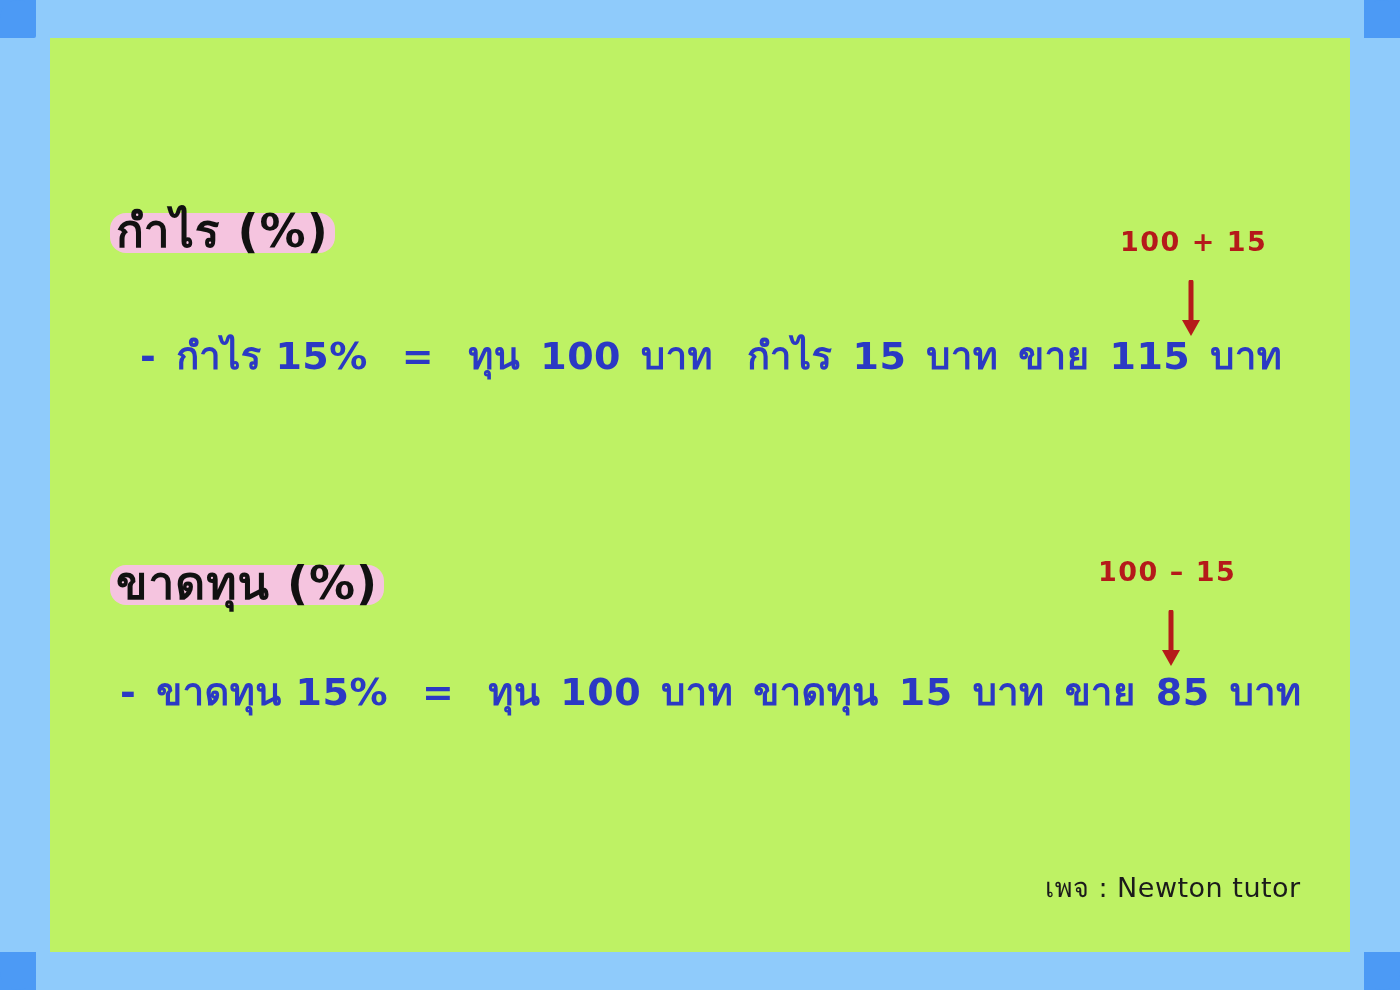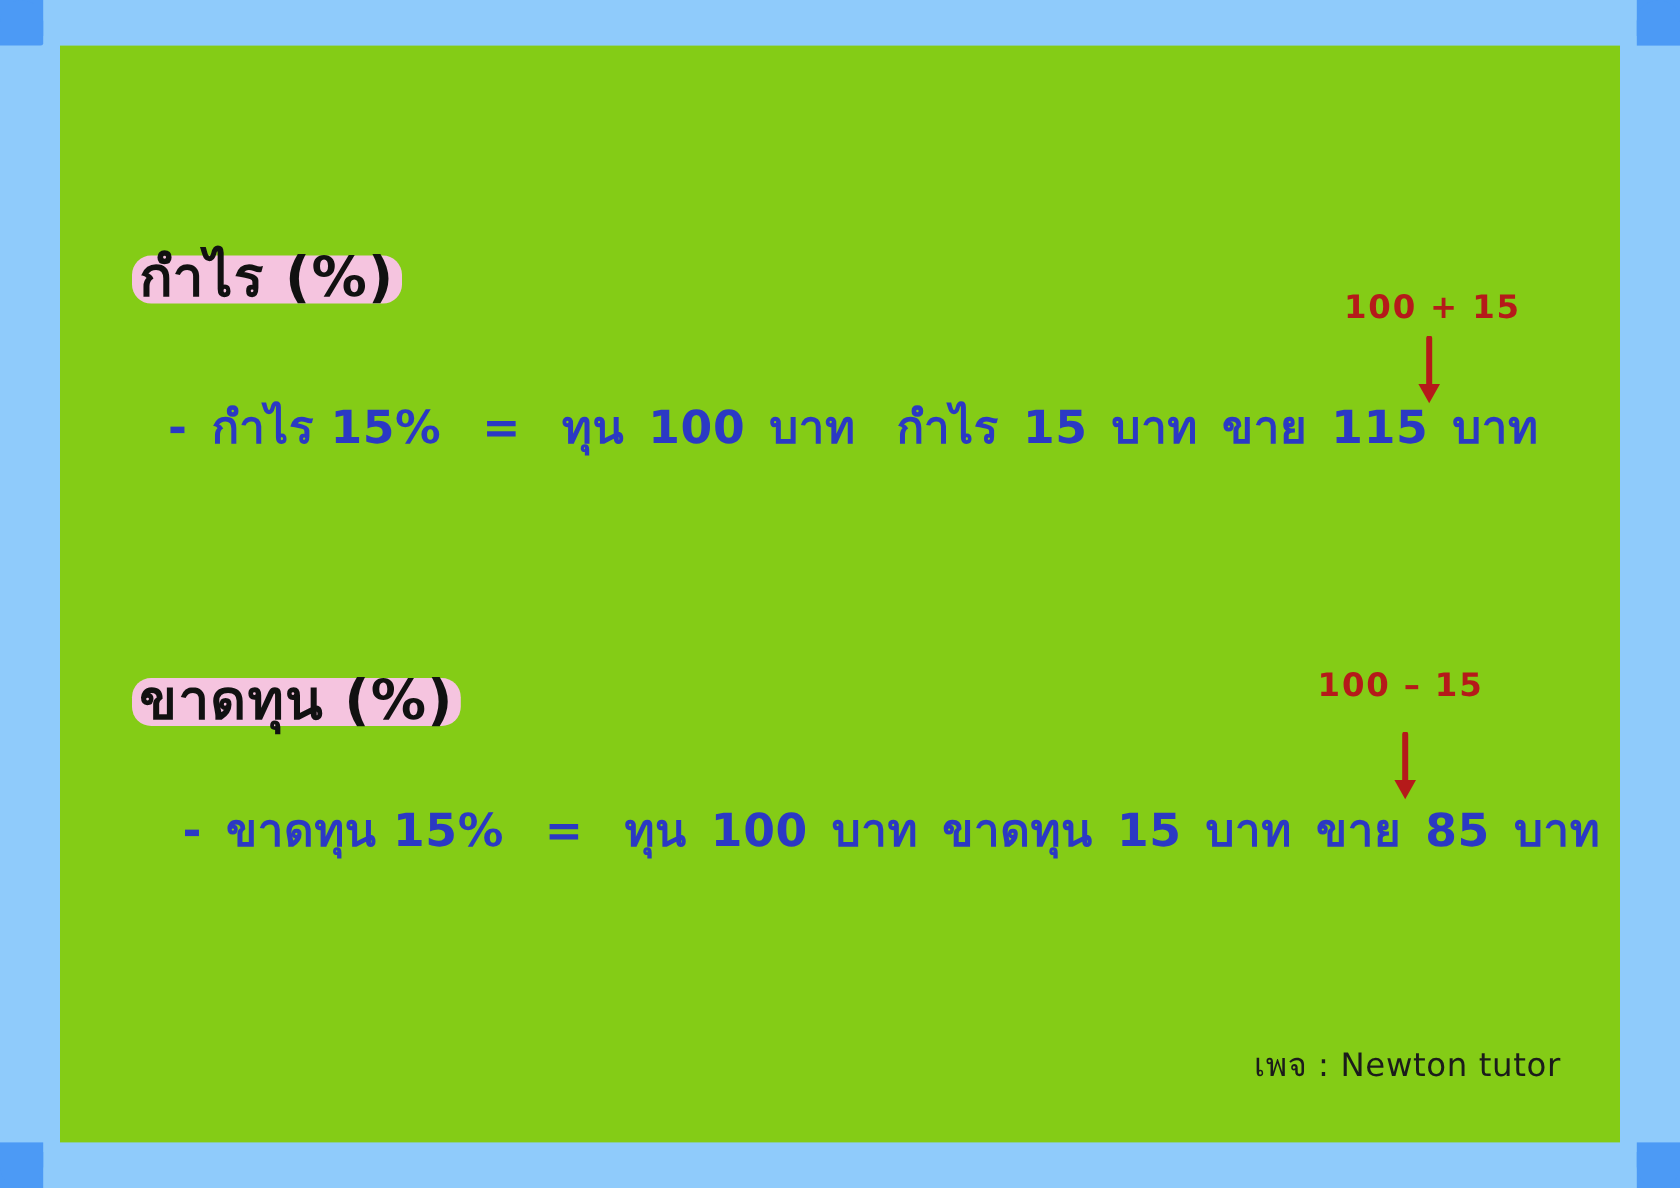--- a/index.html
+++ b/index.html
@@ -43,21 +43,21 @@
     background: #4C9AF5;
   }
 
   
   #paper {
     position: absolute;
     left: 50px;
     top: 38px;
     width: 1300px;
     height: 914px;
-    background: #84cc16;
+    background: #bef264;
   }
 
   
   .hand {
     font-family: "DejaVu Sans", sans-serif;
     white-space: nowrap;
   }
 
   .heading {
     position: absolute;
@@ -130,34 +130,34 @@
   <div id="paper">
 
     <div class="heading hand" style="left:60px; top:168px;">
       <span class="hl">กำไร (%)</span>
     </div>
 
     <div class="blue-line hand" style="left:90px; top:298px;text-align:right;">
       <span>-</span><span class="gap"></span><span>กำไร 15%</span><span class="gap2"></span><span>=</span><span class="gap2"></span><span>ทุน</span><span class="gap"></span><span>100</span><span class="gap"></span><span>บาท</span><span class="gap2"></span><span>กำไร</span><span class="gap"></span><span>15</span><span class="gap"></span><span>บาท</span><span class="gap"></span><span>ขาย</span><span class="gap"></span><span>115</span><span class="gap"></span><span>บาท</span>
     </div>
 
-    <div class="annot hand" style="left:1070px; top:188px;margin-top:15px;">100 + 15</div>
+    <div class="annot hand" style="left:1070px; top:188px;">100 + 15</div>
 
     <div class="arrow" style="left:1128px; top:242px;">
       <svg width="26" height="62" viewBox="0 0 26 62">
         <path d="M13 2 L13 44" stroke="#B51A1A" stroke-width="5" stroke-linecap="round" fill="none"></path>
         <path d="M4 40 L13 56 L22 40 Z" fill="#B51A1A"></path>
       </svg>
     </div>
 
     <div class="heading hand" style="left:60px; top:520px;">
       <span class="hl">ขาดทุน (%)</span>
     </div>
 
-    <div class="blue-line hand" style="left:70px; top:634px;margin-left:32px;">
+    <div class="blue-line hand" style="left:70px; top:634px;">
       <span>-</span><span class="gap"></span><span>ขาดทุน 15%</span><span class="gap2"></span><span>=</span><span class="gap2"></span><span>ทุน</span><span class="gap"></span><span>100</span><span class="gap"></span><span>บาท</span><span class="gap"></span><span>ขาดทุน</span><span class="gap"></span><span>15</span><span class="gap"></span><span>บาท</span><span class="gap"></span><span>ขาย</span><span class="gap"></span><span>85</span><span class="gap"></span><span>บาท</span>
     </div>
 
     <div class="annot hand" style="left:1048px; top:518px;">100 – 15</div>
 
     <div class="arrow" style="left:1108px; top:572px;">
       <svg width="26" height="62" viewBox="0 0 26 62">
         <path d="M13 2 L13 44" stroke="#B51A1A" stroke-width="5" stroke-linecap="round" fill="none"></path>
         <path d="M4 40 L13 56 L22 40 Z" fill="#B51A1A"></path>
       </svg>

